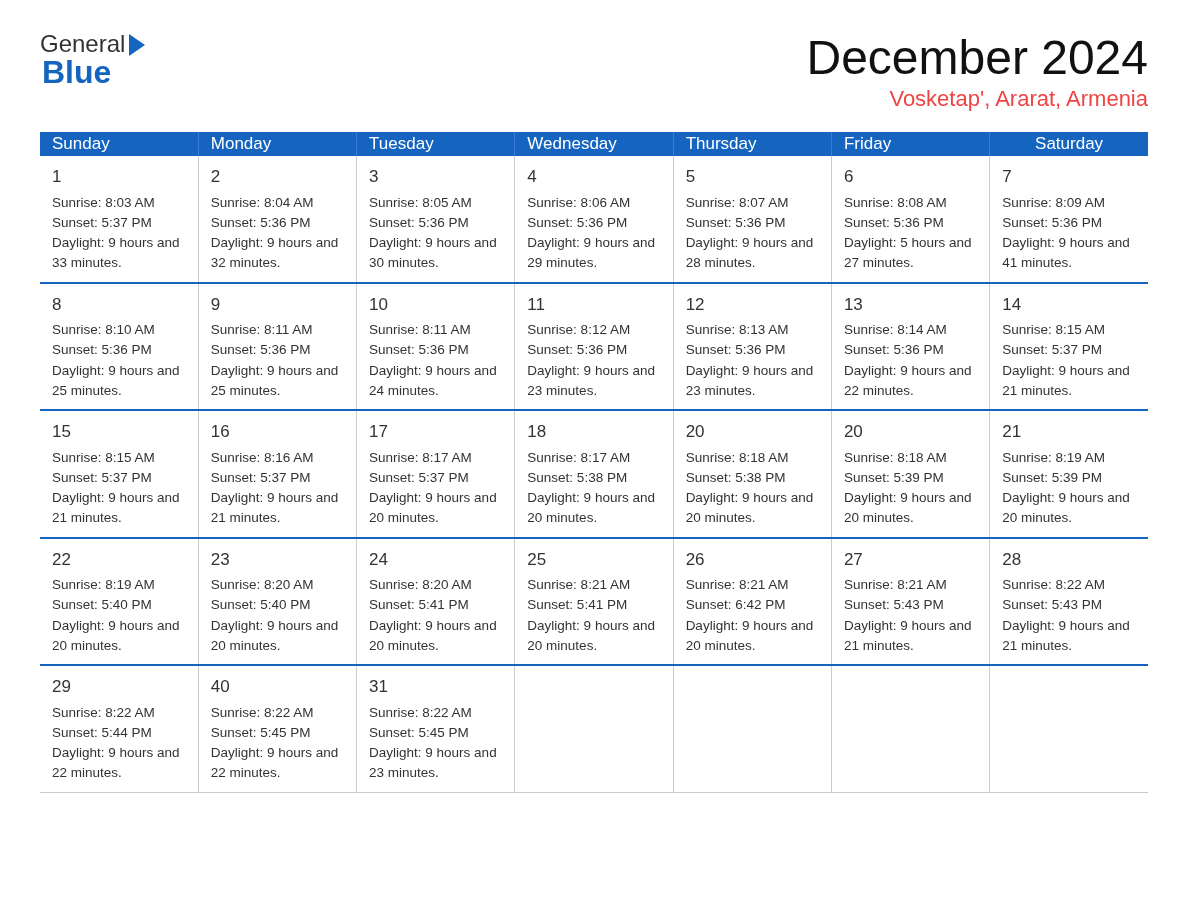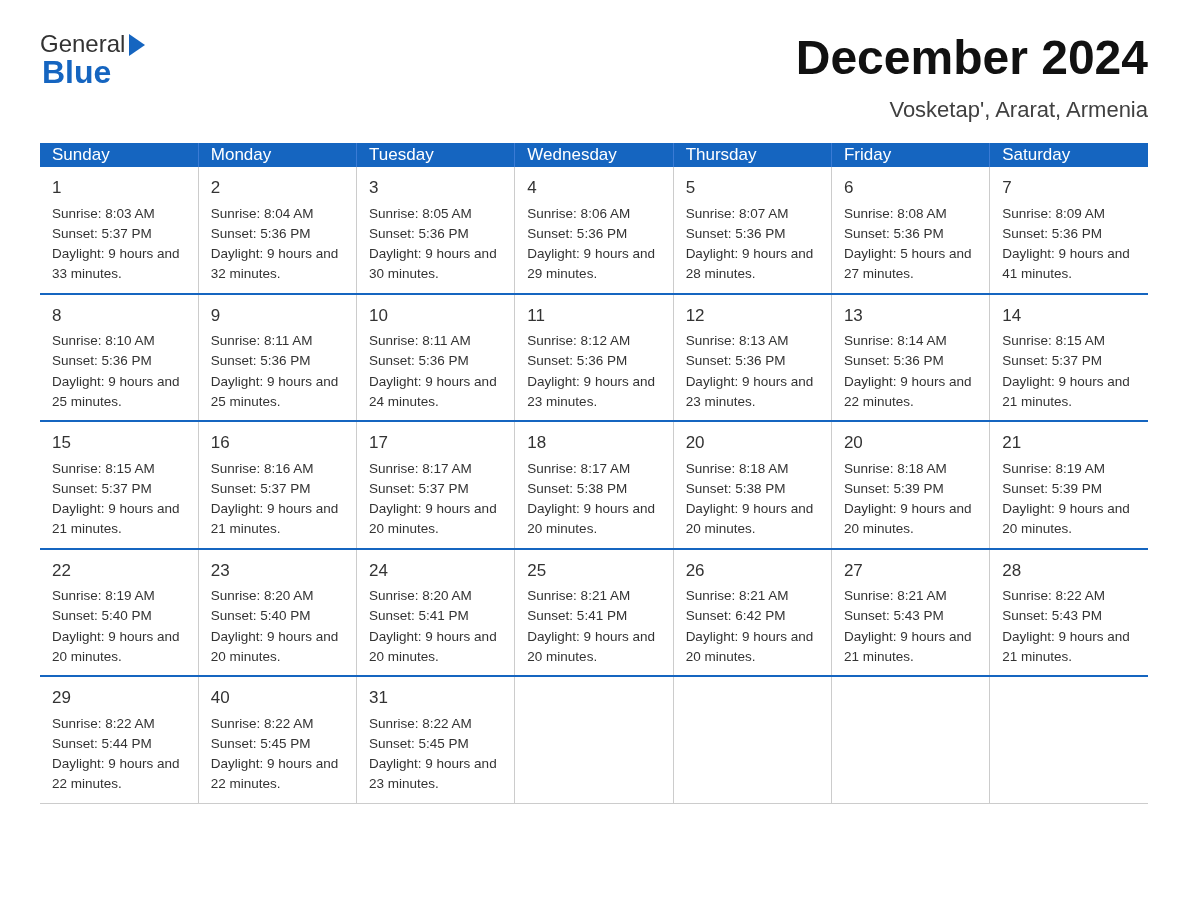--- a/index.html
+++ b/index.html
@@ -14,44 +14,45 @@
       display: flex;
       justify-content: space-between;
       align-items: flex-start;
       margin-bottom: 20px;
     }
     .title-block {
       text-align: right;
     }
     .month-title {
       font-size: 48px;
-      font-weight: bold;
+      font-weight: normal;
       color: #111;
     }
     .location-title {
       font-size: 22px;
-      color: #404040;
-      margin-top: 12px;
+      color: #ef4444;
+      margin-top: 1px;
     }
     .calendar-table {
       width: 100%;
       border-collapse: collapse;
       table-layout: fixed;
     }
     .calendar-table th {
       background: #1565c0;
       color: #fff;
       font-size: 17px;
       font-weight: normal;
       padding: 2px 12px;
       text-align: left;
       border-right: 1px solid #3a7bd5;
     }
     .calendar-table th:last-child {
       border-right: none;
+      text-align: center;
     }
     .calendar-table td {
       vertical-align: top;
       padding: 8px 12px;
       border-right: 1px solid #ccc;
       border-bottom: 2px solid #1565c0;
       font-size: 13.5px;
       color: #333;
       line-height: 1.5;
       height: 110px;

